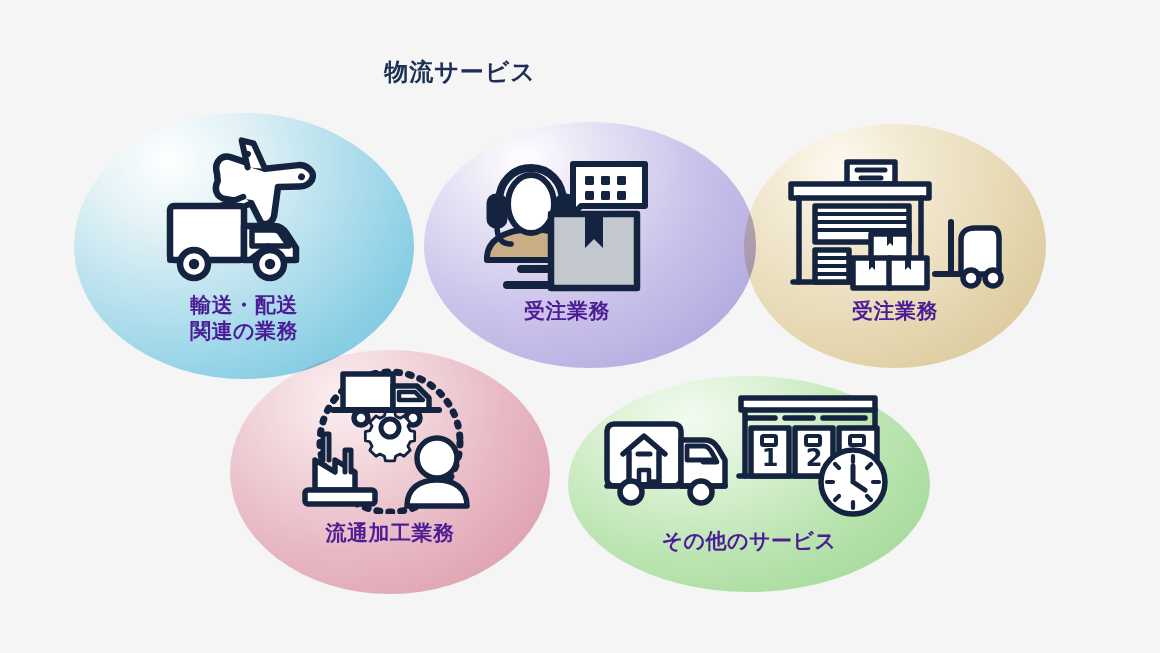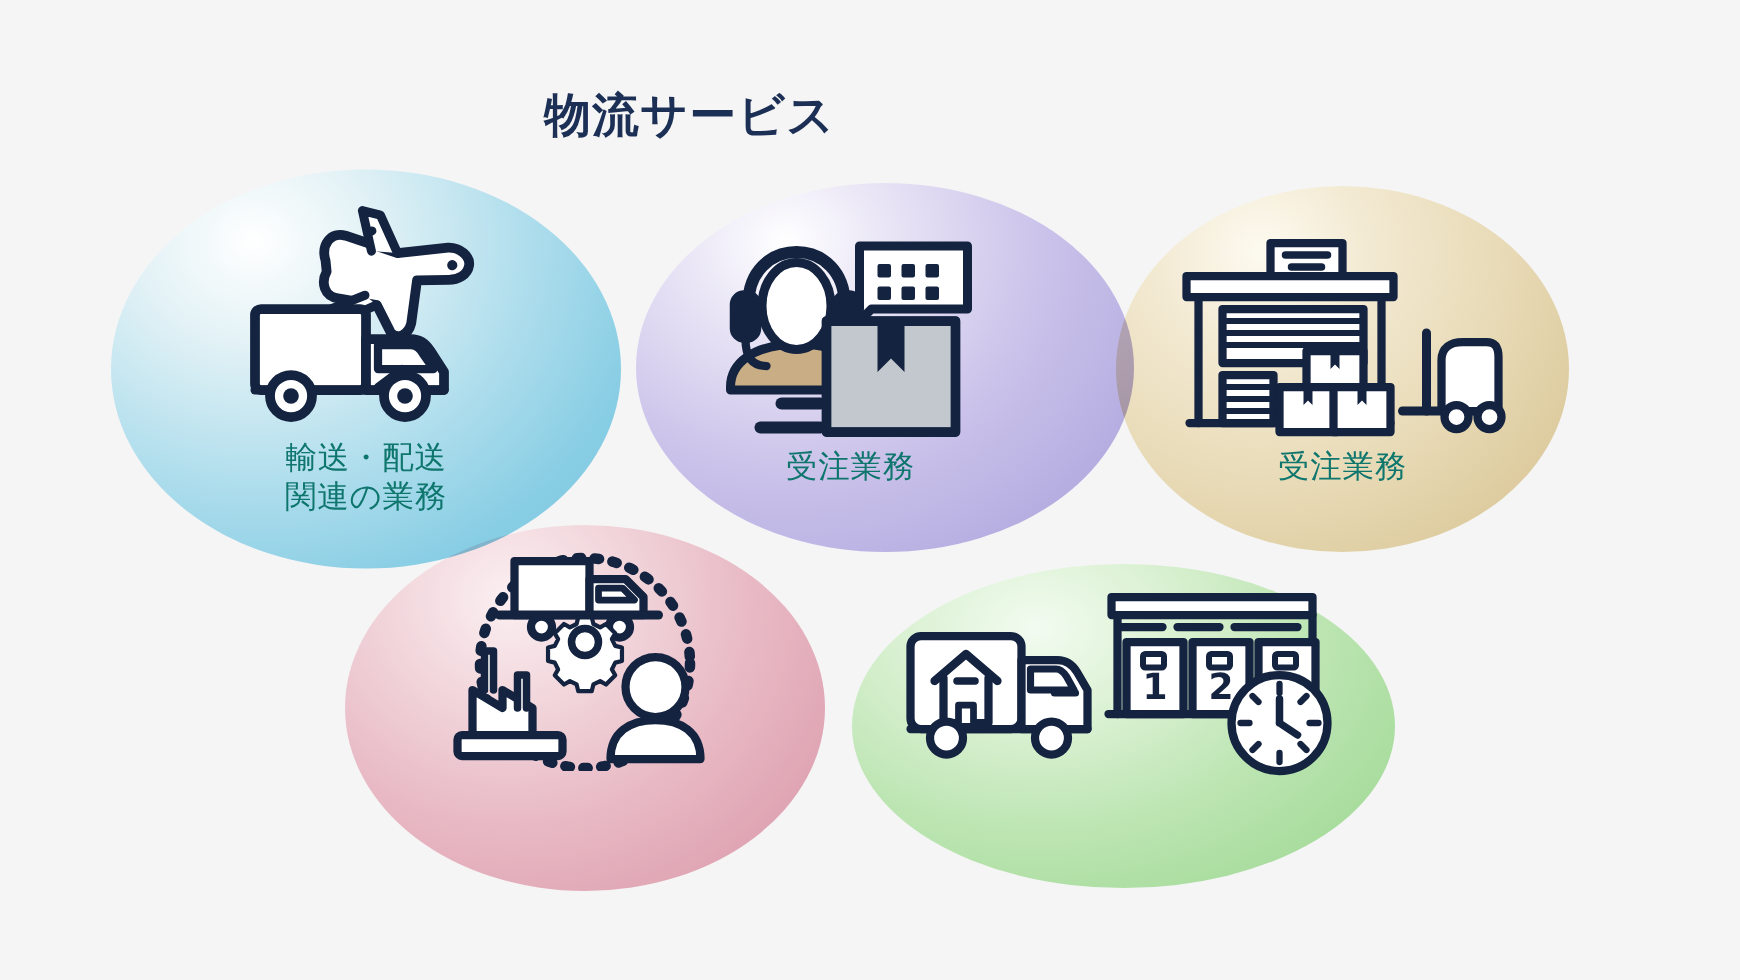--- a/index.html
+++ b/index.html
@@ -19,21 +19,21 @@
     width: 1160px;
     height: 653px;
     background: #f5f5f6;
   }
   #title {
     position: absolute;
     left: 0;
     top: 56px;
     width: 920px;
     text-align: center;
-    font-size: 31px;
+    font-size: 24px;
     font-weight: 700;
     letter-spacing: 1px;
     color: #1c2f55;
     font-family: "DejaVu Sans", "Liberation Sans", sans-serif;
   }
   
   #blobs {
     position: absolute;
     left: 0;
     top: 0;
@@ -73,23 +73,23 @@
     flex-direction: column;
     align-items: center;
     justify-content: flex-start;
   }
   .cell .icon-wrap {
     display: block;
   }
   .cell .cap {
     margin-top: 6px;
     text-align: center;
-    color: #0f766e;
+    color: #4c1d95;
     font-size: 21px;
-    font-weight: 400;
+    font-weight: 700;
     line-height: 1.25;
     letter-spacing: 0.5px;
     font-family: "DejaVu Sans", "Liberation Sans", sans-serif;
     white-space: pre-line;
   }
   .c-transport  { left: 124px; top: 136px; width: 240px; }
   .c-order      { left: 421px; top: 152px; width: 292px; }
   .c-warehouse  { left: 766px; top: 158px; width: 258px; }
   .c-process    { left: 258px; top: 364px; width: 264px; }
   .c-other      { left: 580px; top: 392px; width: 338px; }
@@ -230,20 +230,21 @@
 
         <path d="M20 126 L20 96 L40 108 L40 96 L60 108 L60 126 Z" fill="#ffffff"></path>
         <path d="M28 96 L28 70 L34 70 L34 96" fill="#ffffff" stroke-width="5"></path>
         <path d="M50 108 L50 86 L56 86 L56 108" fill="#ffffff" stroke-width="5"></path>
         <rect x="10" y="126" width="70" height="14" rx="3" fill="#ffffff"></rect>
 
         <circle cx="142" cy="94" r="20" fill="#ffffff"></circle>
         <path d="M112 142 C112 124 125 116 142 116 C159 116 172 124 172 142 Z" fill="#ffffff"></path>
       </svg>
     </span>
+    <div class="cap">流通加工業務</div>
   </div>
 
   <div class="cell c-other">
     <span class="icon-wrap">
       <svg width="300" height="130" viewBox="0 0 300 130" fill="none" stroke="#14233f" stroke-width="5.5" stroke-linecap="round" stroke-linejoin="round">
 
         <rect x="8" y="32" width="74" height="62" rx="7" fill="#ffffff"></rect>
 
         <path d="M24 62 L45 44 L66 62" fill="#ffffff" stroke-width="5.5"></path>
         <path d="M30 60 L30 90 L60 90 L60 60" fill="#ffffff" stroke-width="5.5"></path>
@@ -279,15 +280,16 @@
           <path d="M228 90 L234 90"></path>
             <path d="M274 90 L280 90"></path>
           <path d="M236 72 L240 76"></path>
             <path d="M268 104 L272 108"></path>
           <path d="M272 72 L268 76"></path>
             <path d="M240 104 L236 108"></path>
         </g>
         <path d="M254 90 L254 74 M254 90 L266 98" stroke-width="5"></path>
       </svg>
     </span>
+    <div class="cap">その他のサービス</div>
   </div>
 
 </div>
 
 </body></html>

